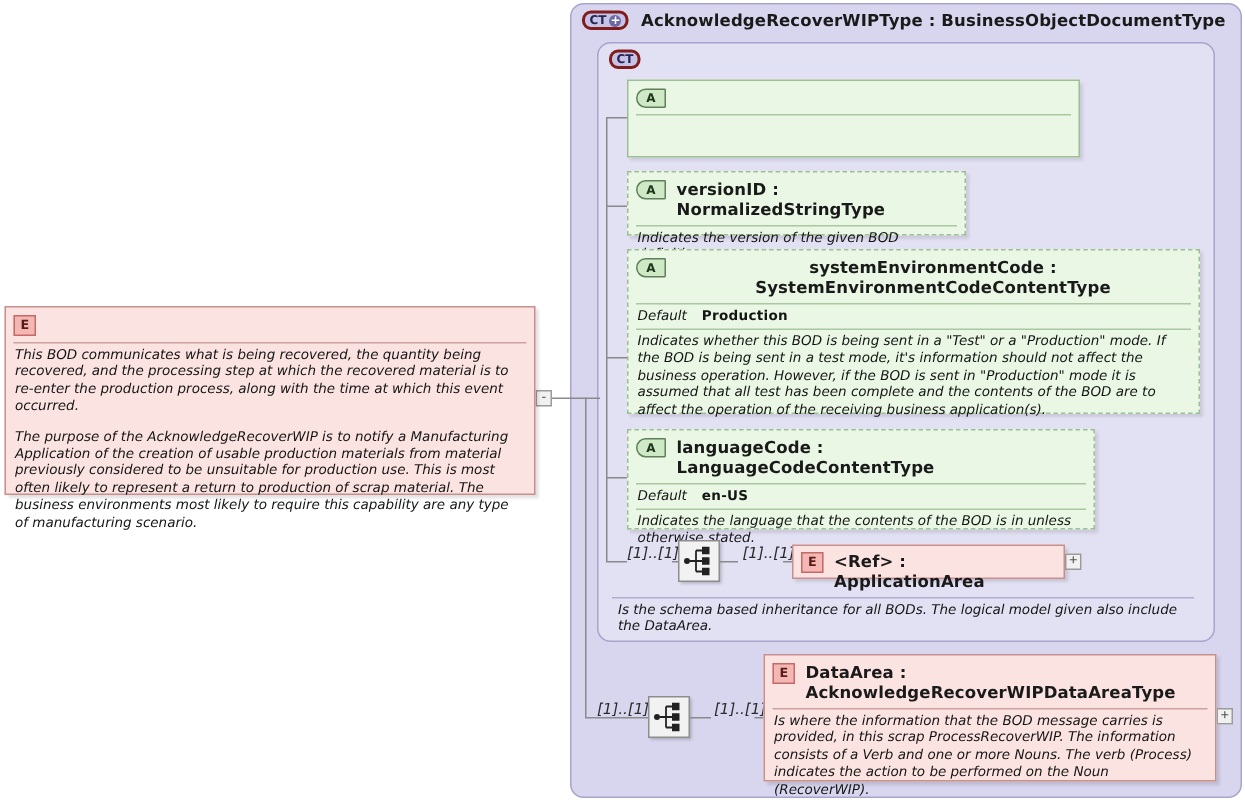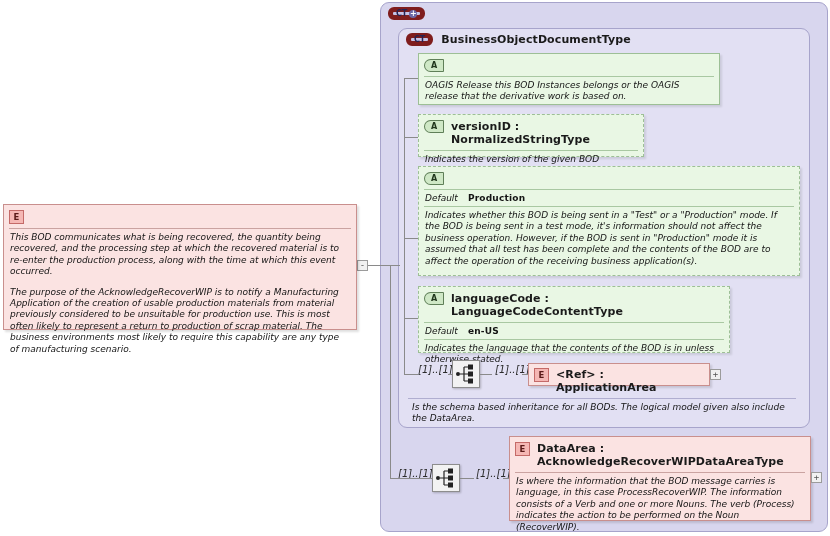--- a/index.html
+++ b/index.html
@@ -135,21 +135,21 @@
     letter-spacing: .1px;
   }
   .icon-ct {
     display: inline-flex;
     align-items: center;
     justify-content: flex-end;
     gap: 2px;
     height: 13px;
     padding: 0 3px;
     box-sizing: border-box;
-    border: 5px solid #7f1d1d;
+    border: 2px solid #7f1d1d;
     border-radius: 6px;
     background: #c6c3e6;
     color: #262352;
     font-size: 8px;
     font-weight: bold;
     line-height: 11px;
     flex: 0 0 auto;
   }
   .icon-ct .plusmark {
     display: inline-block;
@@ -213,29 +213,29 @@
 <body>
 
 <div class="canvas">
 
   <div class="ctbox" style="left:380px; top:2px; width:448px; height:530px;">
     <div class="ct-hdr">
       <span class="icon-ct">
         <span>CT</span>
           <span class="plusmark">+</span>
       </span>
+      <span class="ct-title">AcknowledgeRecoverWIPType : BusinessObjectDocumentType</span>
     </div>
   </div>
 
   <div class="ctbox inner" style="left:398px; top:28px; width:412px; height:400px;">
     <div class="ct-hdr">
       <span class="icon-ct">
         <span>CT</span>
       </span>
-      <span class="ct-title">BusinessObjectDocumentType</span>
     </div>
   </div>
 
   <div style="position:absolute; left:406px; top:398px; width:394px;">
     <div style="border-top:1px solid #b0aed0; margin:0 4px 0 2px;"></div>
     <div style="font-size:9px; font-style:italic; color:#141414; line-height:11.4px; padding:3px 6px 0 6px;">Is the schema based inheritance for all BODs. The logical model given also include the DataArea.</div>
   </div>
 
   <div class="ln-h" style="left:368px; top:265px; width:32px;"></div>
   <div class="expander" style="left:357px; top:260px;">-</div>
@@ -245,35 +245,35 @@
   <div class="ln-h" style="left:404px; top:137px; width:14px;"></div>
   <div class="ln-h" style="left:404px; top:238px; width:14px;"></div>
   <div class="ln-h" style="left:404px; top:318px; width:14px;"></div>
   <div class="ln-h" style="left:404px; top:374px; width:14px;"></div>
 
   <div class="xbox attr" style="left:418px; top:53px; width:302px; height:52px;">
     <div class="hdr">
       <span class="icon-a">A</span>
     </div>
     <div class="sep"></div>
-    <div class="doc">OAGIS Release this BOD Instances belongs or the OAGIS release that the derivative work is based on.</div>
   </div>
 
   <div class="xbox attr optional" style="left:418px; top:114px; width:226px; height:43px;">
     <div class="hdr">
       <span class="icon-a">A</span>
       <span class="hdr-title">versionID : NormalizedStringType</span>
     </div>
     <div class="sep"></div>
     <div class="doc">Indicates the version of the given BOD definition.</div>
   </div>
 
   <div class="xbox attr optional" style="left:418px; top:166px; width:382px; height:110px;">
     <div class="hdr">
       <span class="icon-a">A</span>
+      <span class="hdr-title" style="text-align:center; flex:1 1 auto;">systemEnvironmentCode : SystemEnvironmentCodeContentType</span>
     </div>
     <div class="sep"></div>
     <div class="defrow">
       <span class="dlabel">Default</span>
       <span class="dval">Production</span>
     </div>
     <div class="sep"></div>
     <div class="doc">Indicates whether this BOD is being sent in a "Test" or a "Production" mode. If the BOD is being sent in a test mode, it's information should not affect the business operation. However, if the BOD is sent in "Production" mode it is assumed that all test has been complete and the contents of the BOD are to affect the operation of the receiving business application(s).</div>
   </div>
 
@@ -330,21 +330,21 @@
   <div class="ln-h" style="left:460px; top:478px; width:14px;"></div>
   <div class="card" style="left:476px; top:468px;">[1]..[1]</div>
   <div class="ln-h" style="left:503px; top:478px; width:7px;"></div>
 
   <div class="xbox elem" style="left:509px; top:436px; width:302px; height:85px;">
     <div class="hdr">
       <span class="icon-e">E</span>
       <span class="hdr-title" style="flex:1 1 auto;">DataArea : AcknowledgeRecoverWIPDataAreaType</span>
     </div>
     <div class="sep"></div>
-    <div class="doc">Is where the information that the BOD message carries is language, in this case ProcessRecoverWIP. The information consists of a Verb and one or more Nouns. The verb (Process) indicates the action to be performed on the Noun (RecoverWIP).</div>
+    <div class="doc">Is where the information that the BOD message carries is provided, in this scrap ProcessRecoverWIP. The information consists of a Verb and one or more Nouns. The verb (Process) indicates the action to be performed on the Noun (RecoverWIP).</div>
   </div>
   <div class="expander" style="left:811px; top:472px;">+</div>
 
   <div class="xbox elem" style="left:3px; top:204px; width:354px; height:126px;">
     <div class="hdr">
       <span class="icon-e">E</span>
     </div>
     <div class="sep"></div>
     <div class="doc">
       <p>This BOD communicates what is being recovered, the quantity being recovered, and the processing step at which the recovered material is to re-enter the production process, along with the time at which this event occurred.</p>

